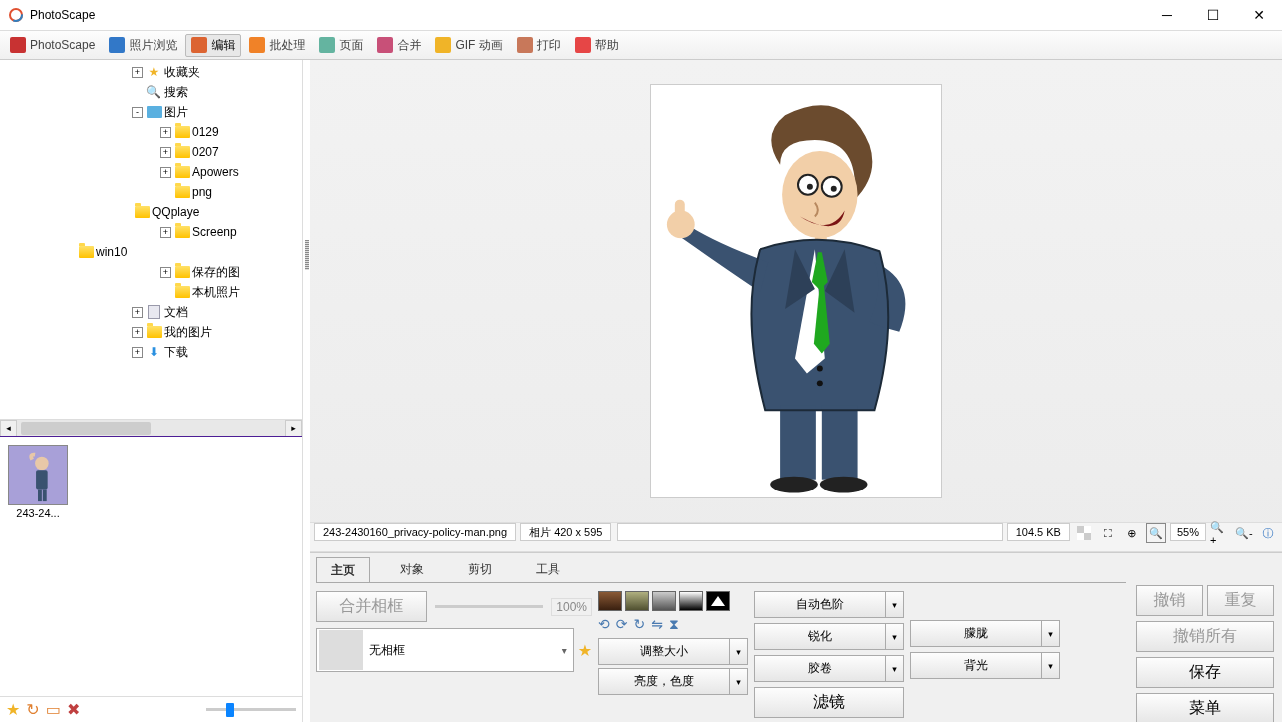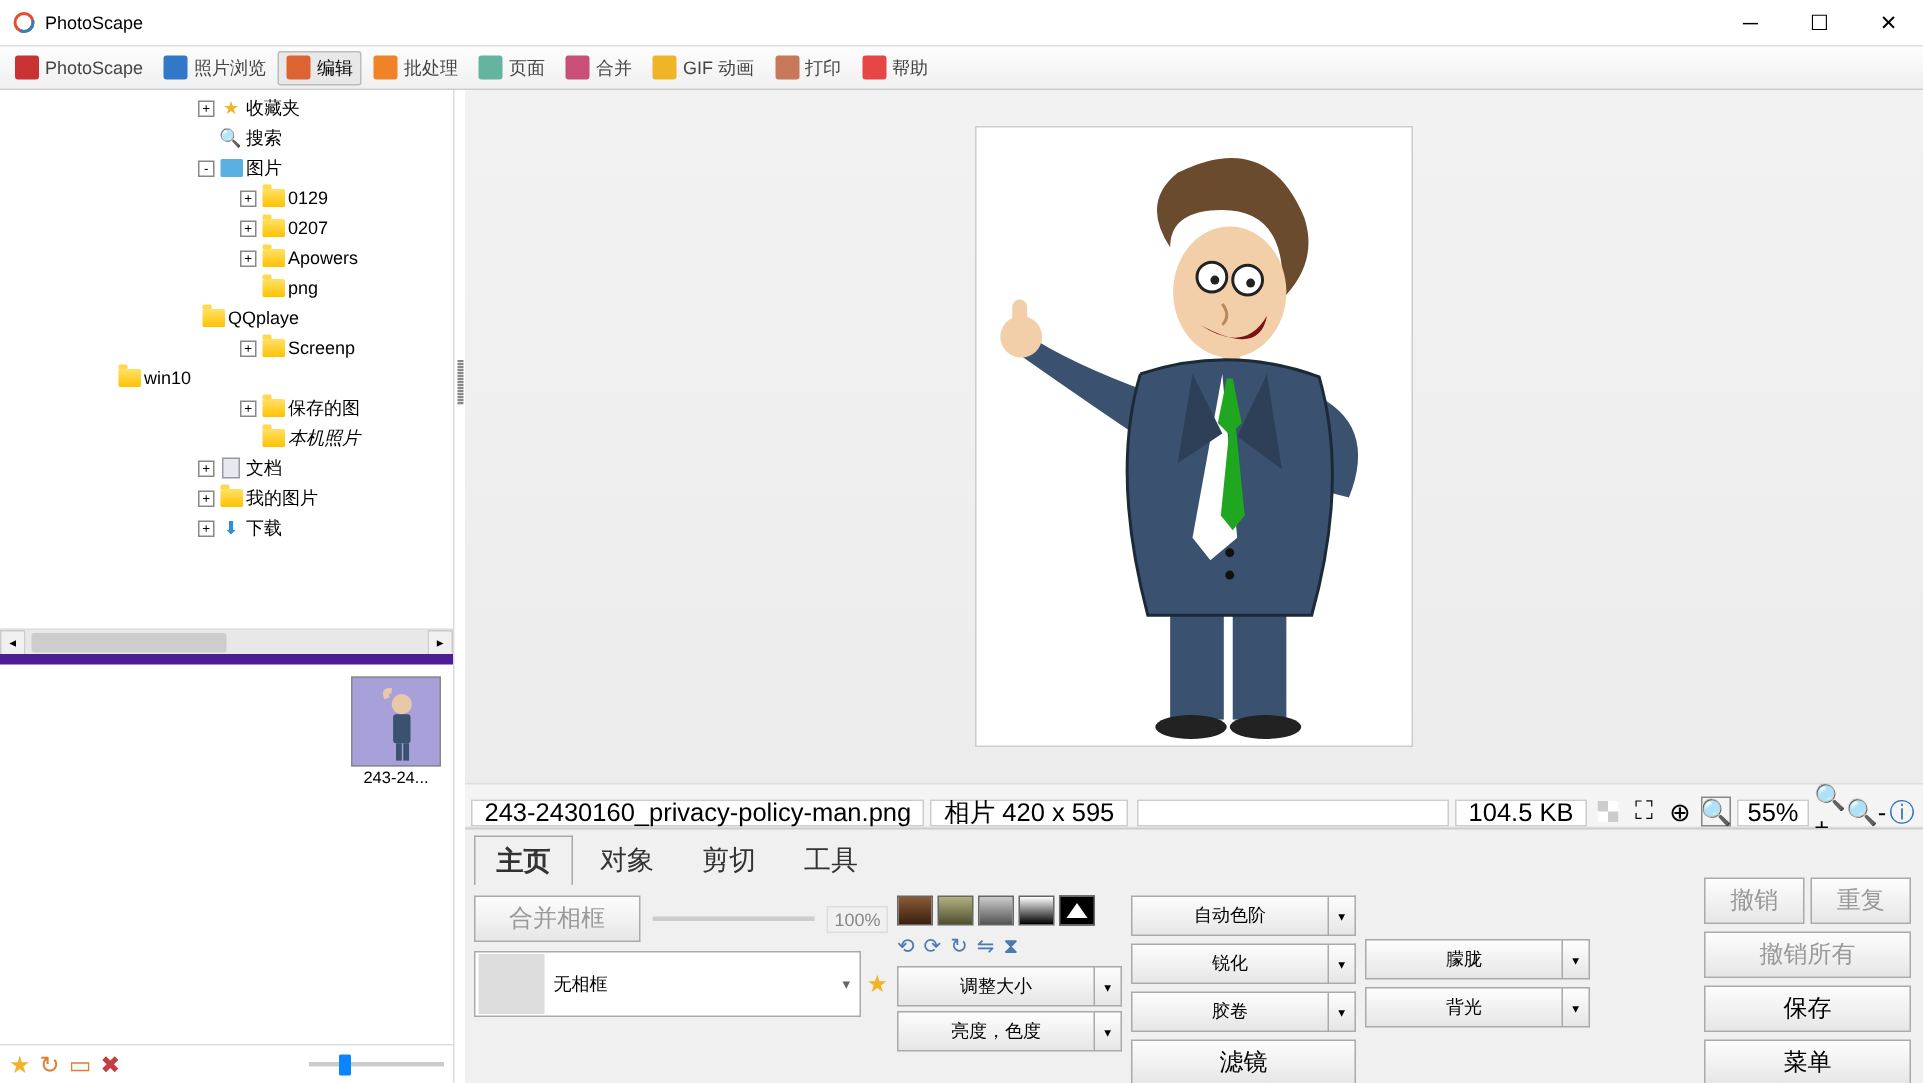--- a/index.html
+++ b/index.html
@@ -25,45 +25,45 @@
 .tree-exp { width: 11px; height: 11px; border: 1px solid #888; font-size: 9px; line-height: 9px; text-align: center; margin-right: 3px; background: #fff; cursor: pointer; }
 .tree-exp.empty { border: none; }
 .tree-ico { width: 16px; height: 16px; margin-right: 2px; display: inline-flex; align-items: center; justify-content: center; }
 .folder { background: linear-gradient(#ffe168,#ffc200); border-radius: 1px; width: 15px; height: 12px; position: relative; }
 .folder:before { content:""; position:absolute; top:-3px; left:0; width:6px; height:3px; background:#ffd84c; border-radius:1px 1px 0 0; }
 .hscroll { height: 17px; display: flex; align-items: center; background: #f0f0f0; border-top: 1px solid #ddd; }
 .hscroll .sb-btn { width: 17px; height: 17px; background: #f0f0f0; border: 1px solid #ccc; font-size: 9px; text-align: center; line-height: 15px; cursor: pointer; }
 .hscroll .sb-track { flex: 1; height: 17px; background: #e8e8e8; position: relative; }
 .hscroll .sb-thumb { position: absolute; left: 4px; top: 2px; width: 130px; height: 13px; background: #cdcdcd; border-radius: 2px; }
 
-.thumb-area { height: 260px; border-top: 7px solid #4c1d95; padding: 8px; background: #fff; display: flex; flex-direction: column; align-items: flex-end; }
+.thumb-area { height: 260px; border-top: 1px solid #4c1d95; padding: 8px; background: #fff; display: flex; flex-direction: column; }
 .thumb-area .thumb { width: 60px; }
 .thumb-area .thumb-img { width: 60px; height: 60px; background: #a8a0d8; display: flex; align-items: center; justify-content: center; border: 1px solid #888; }
 .thumb-area .thumb-label { font-size: 11px; margin-top: 2px; text-align: center; }
 
 .left-footer { height: 26px; display: flex; align-items: center; padding: 0 6px; gap: 6px; border-top: 1px solid #ddd; }
 .thumb-slider { flex:1; display:flex; align-items:center; justify-content:flex-end; }
 .thumb-slider .track { width: 90px; height: 3px; background: #ccc; position: relative; }
 .thumb-slider .handle { position: absolute; left: 20px; top: -5px; width: 8px; height: 14px; background: #0a84ff; border-radius: 1px; }
 
 .canvas-panel { flex: 1; display: flex; flex-direction: column; background: linear-gradient(#f2f2f2,#eaeaea); min-width: 0; }
 .canvas-area { flex: 1; display: flex; align-items: center; justify-content: center; overflow: hidden; position: relative; }
 .canvas-image { width: 292px; height: 414px; background: #fff; border: 1px solid #ccc; display: flex; align-items: center; justify-content: center; }
 
-.status-bar { height: 30px; display: flex; align-items: flex-end; padding: 0 4px; gap: 4px; background: #f4f4f4; border-top: 1px solid #ddd; border-bottom: 1px solid #ddd; font-size: 17px; }
+.status-bar { height: 30px; display: flex; align-items: flex-start; padding: 0 4px; gap: 4px; background: #f4f4f4; border-top: 1px solid #ddd; border-bottom: 1px solid #ddd; font-size: 11px; }
 .status-bar .fname { flex: 0 0 auto; padding: 0 8px; border: 1px solid #ccc; background: #fff; height: 18px; line-height: 16px; }
 .status-bar .dims { padding: 0 8px; border: 1px solid #ccc; background: #fff; height: 18px; line-height: 16px; }
 .status-bar .stretch { flex: 1; border: 1px solid #ccc; background: #fff; height: 18px; margin-left:2px; }
 .status-bar .ksize { padding: 0 8px; border: 1px solid #ccc; background: #fff; height: 18px; line-height: 16px; }
 .status-bar .st-btn { width: 20px; height: 20px; display: flex; align-items: center; justify-content: center; cursor: pointer; }
 .status-bar .zoom-val { padding: 0 6px; border: 1px solid #ccc; background: #fff; height: 18px; line-height: 16px; }
 
 .editor-panel { height: 170px; background: #f0f0f0; display: flex; border-top: 1px solid #ccc; }
 .edit-left { flex: 1; display: flex; flex-direction: column; padding: 4px 6px; }
-.edit-tabs { display: flex; gap: 4px; font-size: 18px; }
+.edit-tabs { display: flex; gap: 16px; font-size: 12px; }
 .edit-tabs .etab { padding: 4px 14px; cursor: pointer; color: #333; }
 .edit-tabs .etab.active { background: #f0f0f0; border: 1px solid #aaa; border-bottom: none; font-weight: bold; }
 .edit-tabs-line { height:1px; background:#aaa; margin-top:-1px; }
 
 .edit-content { flex: 1; display: flex; gap: 6px; padding-top: 8px; }
 .col1 { width: 276px; display: flex; flex-direction: column; gap: 6px; }
 .btn { background: linear-gradient(#fdfdfd,#e6e6e6); border: 1px solid #aaa; font-size: 16px; padding: 4px 0; text-align: center; cursor: pointer; }
 .btn.disabled { color: #999; }
 .frame-row { display: flex; align-items: center; gap: 4px; }
 .frame-combo { flex: 1; height: 44px; border: 1px solid #aaa; background: #fff; display: flex; align-items: center; }
@@ -226,21 +226,21 @@
             </span>
             <span>win10</span>
           </div>
           <div class="tree-row" style="padding-left: 160px;">
             <span class="tree-exp ">+</span>
             <span class="tree-ico">
               <span class="folder"></span>
             </span>
             <span>保存的图</span>
           </div>
-          <div class="tree-row" style="padding-left: 160px; font-style: italic;">
+          <div class="tree-row" style="padding-left: 160px;">
             <span class="tree-exp empty"></span>
             <span class="tree-ico">
               <span class="folder"></span>
             </span>
             <span>本机照片</span>
           </div>
           <div class="tree-row" style="padding-left: 132px;">
             <span class="tree-exp ">+</span>
             <span class="tree-ico">
               <span style="background:#e8e8f0;border:1px solid #99a;width:12px;height:14px;display:inline-block"></span>

